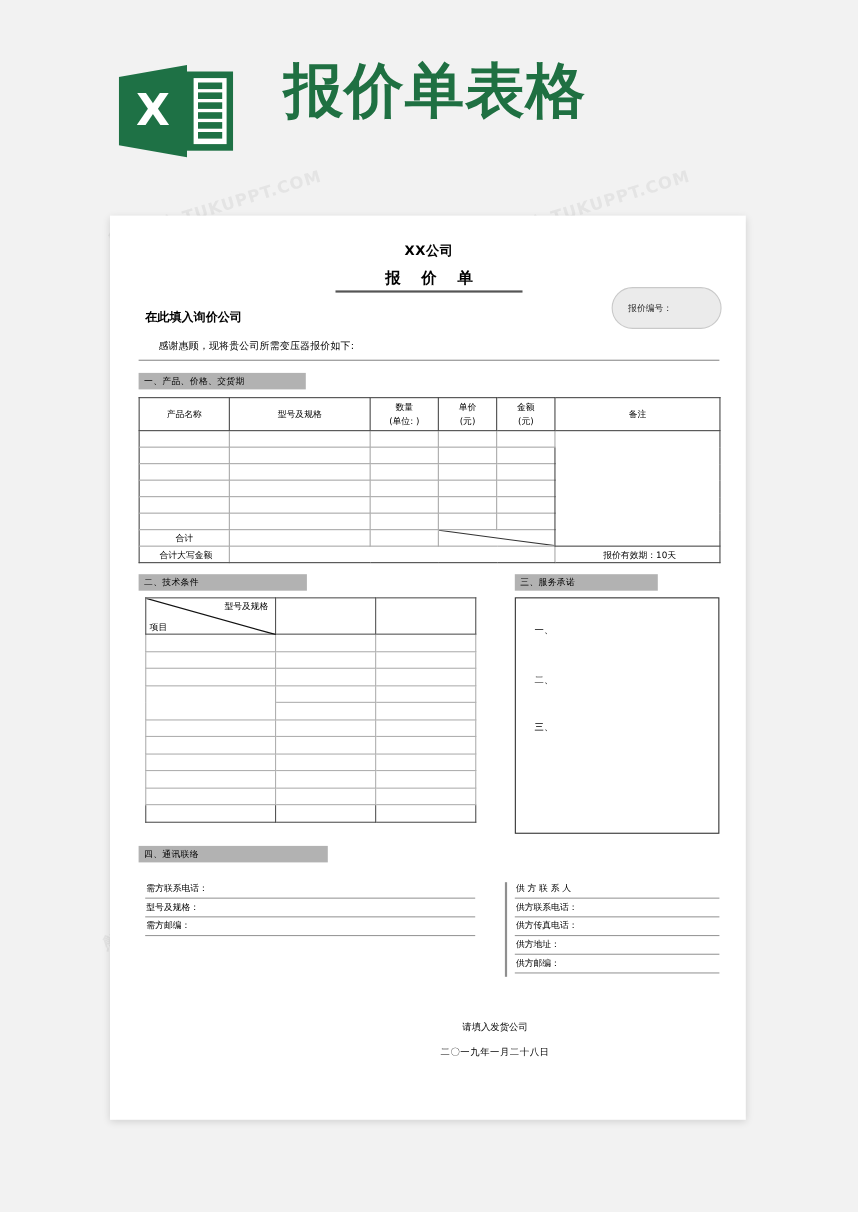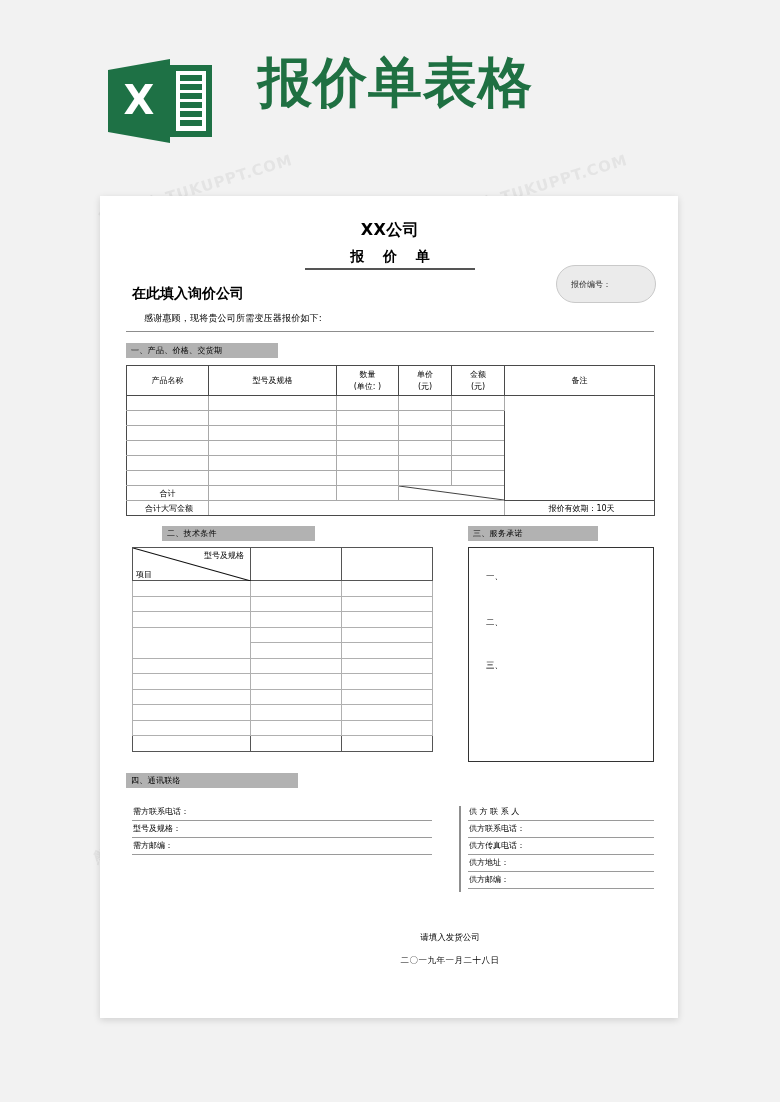--- a/index.html
+++ b/index.html
@@ -38,34 +38,34 @@
   .paper {
     position: absolute; left: 100px; top: 196px;
     width: 578px; height: 822px;
     background: #ffffff;
     box-shadow: 0 2px 7px rgba(0,0,0,0.14);
   }
   .sheet { position: absolute; left: 26px; top: 14px; width: 528px; height: 796px; }
 
   
   .doc-company {
-    text-align: center; font-size: 16px; font-weight: bold; color: #000;
+    text-align: center; font-size: 12px; font-weight: bold; color: #000;
     margin-top: 10px; letter-spacing: 0.5px;
   }
   .doc-title-wrap { text-align: center; margin-top: 5px; }
   .doc-title {
     display: inline-block; font-size: 14px; font-weight: bold; color: #000;
     letter-spacing: 7px; padding: 0 38px 2px 45px;
     border-bottom: 2.5px solid #555;
   }
 
   .buyer-row { position: relative; height: 22px; margin-top: 13px; }
   .buyer-name {
     position: absolute; left: 6px; top: 2px;
-    font-size: 14px; font-weight: bold; color: #000;
+    font-size: 11px; font-weight: bold; color: #000;
   }
   .quote-no {
     position: absolute; right: -2px; top: -18px;
     width: 100px; height: 38px; border-radius: 19px;
     background: #ebebeb; border: 1px solid #c9c9c9;
     display: flex; align-items: center; padding-left: 14px;
     font-size: 8px; color: #2b2b2b;
   }
   .greeting {
     font-size: 9px; color: #000; margin: 7px 0 0 18px; letter-spacing: 0.2px;
@@ -97,21 +97,21 @@
   .cell-2line { line-height: 12px; }
   .diag-cell { position: relative; }
   .diag-cell .diag {
     position: absolute; left: 0; top: 0; width: 100%; height: 100%;
   }
   .uc-cell { text-align: left; padding-left: 3px !important; }
   .valid-cell { text-align: left; padding-left: 4px !important; }
 
   
   .mid { position: relative; margin-top: 10px; height: 245px; }
-  .sec2 { position: absolute; left: 0; top: 0; width: 153px; margin-left: 36px; }
+  .sec2 { position: absolute; left: 0; top: 0; width: 153px; }
   .sec3 { position: absolute; left: 342px; top: 0; width: 130px; }
 
   .tbl-tech {
     position: absolute; left: 6px; top: 21px; width: 300px;
     font-size: 8px; color: #000;
   }
   .tbl-tech td { border: 1px solid #b0b0b0; height: 15.5px; padding: 0; }
   .tbl-tech .edge { border-color: #555; }
   .tbl-tech .hdr {
     height: 33px; position: relative; border: 1px solid #555;

